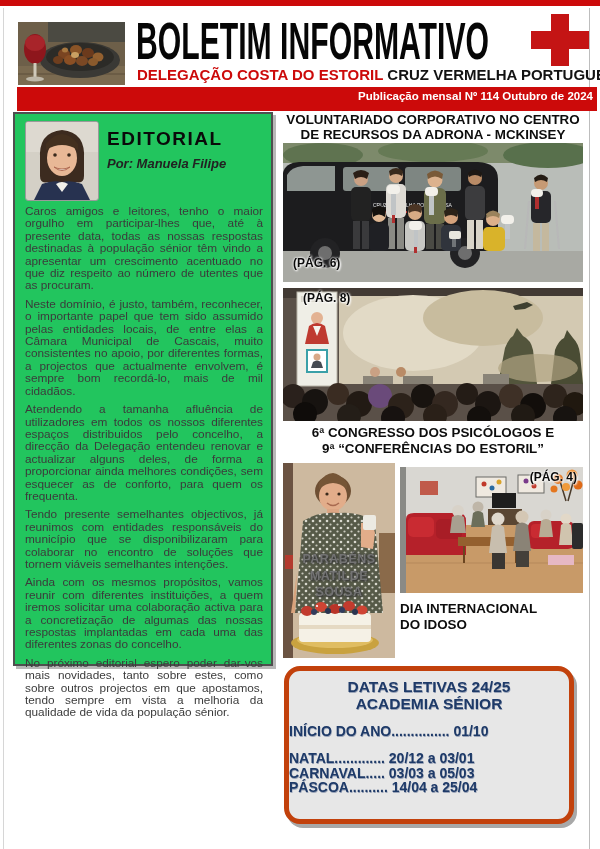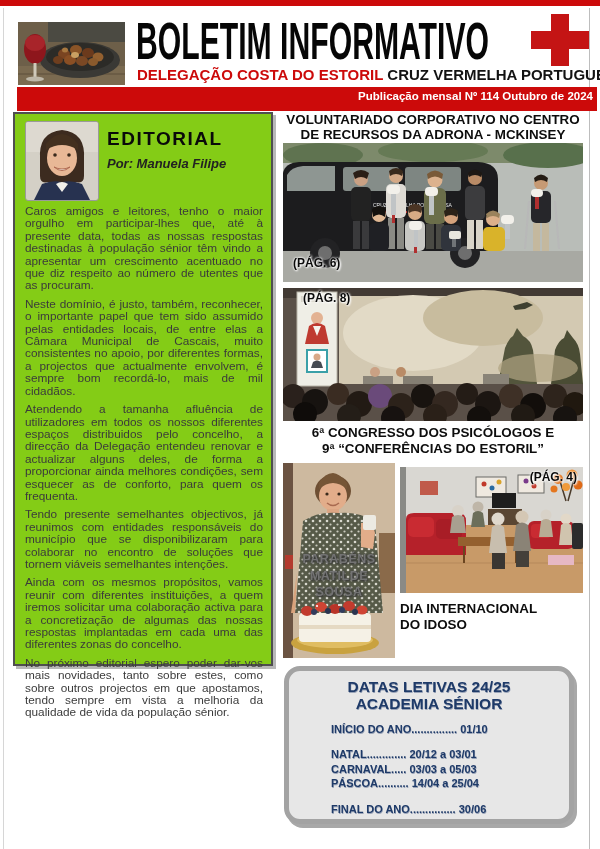--- a/index.html
+++ b/index.html
@@ -14,21 +14,21 @@
   
   .chestnut-photo{left:18px;top:22px;width:107px;height:63px;overflow:hidden;}
   .main-title{left:136px;top:15px;white-space:nowrap;font-weight:700;font-size:52px;line-height:52px;color:#060606;transform:scaleX(0.58);transform-origin:left top;letter-spacing:0;}
   .subtitle{left:137px;top:66px;white-space:nowrap;font-weight:700;font-size:15px;}
   .subtitle .red{color:#cc0a0a;}
   .subtitle .black{color:#121212;}
   .red-cross{left:531px;top:14px;width:58px;height:52px;}
   .pub-bar{left:17px;top:87px;width:580px;height:24px;background:#cc0a0a;color:#ffffff;font-weight:700;font-size:11.5px;line-height:18px;text-align:right;padding-right:4px;box-sizing:border-box;}
 
   
-  .editorial-box{left:13px;top:112px;width:260px;height:554px;background:#84cc16;border:2px solid #4f4f4f;box-shadow:3px 3px 0 #b8b8b8;box-sizing:border-box;}
+  .editorial-box{left:13px;top:112px;width:260px;height:554px;background:#22c55e;border:2px solid #4f4f4f;box-shadow:3px 3px 0 #b8b8b8;box-sizing:border-box;}
   .portrait{position:absolute;left:10px;top:7px;width:72px;height:78px;border:1px solid #9a9a9a;border-radius:3px;overflow:hidden;}
   .ed-heading{position:absolute;left:92px;top:14px;font-size:19px;font-weight:700;letter-spacing:1.5px;color:#0a0a0a;}
   .ed-byline{position:absolute;left:92px;top:42px;font-size:13px;font-weight:700;font-style:italic;color:#222222;}
   .ed-text{position:absolute;left:10px;top:91px;width:238px;text-align:justify;font-size:11.8px;line-height:12.4px;color:#3b3b3b;}
   .ed-text p{margin:0 0 6px 0;}
 
   
   .col-head{left:283px;top:112px;width:300px;text-align:center;font-weight:700;font-size:13.4px;line-height:15px;color:#0d0d0d;}
   .photo1{left:283px;top:143px;width:300px;height:139px;overflow:hidden;}
   .photo2{left:283px;top:288px;width:300px;height:133px;overflow:hidden;}
@@ -36,23 +36,23 @@
   .photo3{left:283px;top:463px;width:112px;height:195px;overflow:hidden;}
   .photo4{left:400px;top:467px;width:183px;height:126px;overflow:hidden;}
   .caption2{left:400px;top:601px;width:183px;text-align:left;font-weight:700;font-size:13.4px;line-height:15.5px;color:#0d0d0d;}
   .pag-ref{font-weight:700;font-size:12px;color:#0a0a0a;text-shadow:0 0 2px #ffffff,0 0 3px #ffffff,1px 1px 2px #ffffff;}
   .pag6{left:293px;top:256px;}
   .pag8{left:303px;top:291px;}
   .pag4{left:400px;top:470px;width:177px;text-align:right;}
   .matilde-overlay{left:283px;top:551px;width:112px;text-align:center;color:#737373;font-weight:700;font-size:12.5px;line-height:16.5px;text-shadow:1px 1px 2px #333333,0 0 3px #444444;letter-spacing:0.5px;}
 
   
-  .dates-box{left:284px;top:666px;width:290px;height:158px;background:#e7e7e7;border:5px solid #a3a3a3;border-radius:16px;box-shadow:3px 4px 0 #a8a8a8;box-sizing:border-box;color:#1e3a68;}
+  .dates-box{left:284px;top:666px;width:290px;height:158px;background:#e7e7e7;border:5px solid #c2410c;border-radius:16px;box-shadow:3px 4px 0 #a8a8a8;box-sizing:border-box;color:#1e3a68;}
   .dl-title{margin-top:7px;text-align:center;font-weight:700;font-size:15.5px;line-height:17px;text-shadow:0.5px 0.5px 0 #9aa4b8;}
-  .dl-lines{margin-top:11px;padding-left:42px;font-weight:700;font-size:11px;text-shadow:0.5px 0.5px 0 #9aa4b8;}
+  .dl-lines{margin-top:11px;font-weight:700;font-size:14px;text-shadow:0.5px 0.5px 0 #9aa4b8;}
   .dl-single{margin-bottom:12px;}
   .dl-group div{line-height:14.5px;}
   .dl-final{margin-top:12px;}
 </style>
 </head>
 <body>
 
 <div class="abs top-red-bar"></div>
 <div class="abs frame-left"></div>
 <div class="abs frame-right"></div>
@@ -398,15 +398,14 @@
     <div>DATAS LETIVAS 24/25</div>
     <div>ACADEMIA SÉNIOR</div>
   </div>
   <div class="dl-lines">
     <div class="dl-single">INÍCIO DO ANO............... 01/10</div>
     <div class="dl-group">
       <div>NATAL............. 20/12 a 03/01</div>
       <div>CARNAVAL..... 03/03 a 05/03</div>
       <div>PÁSCOA.......... 14/04 a 25/04</div>
     </div>
-    <div class="dl-final">FINAL DO ANO............... 30/06</div>
   </div>
 </div>
 
 </body></html>

